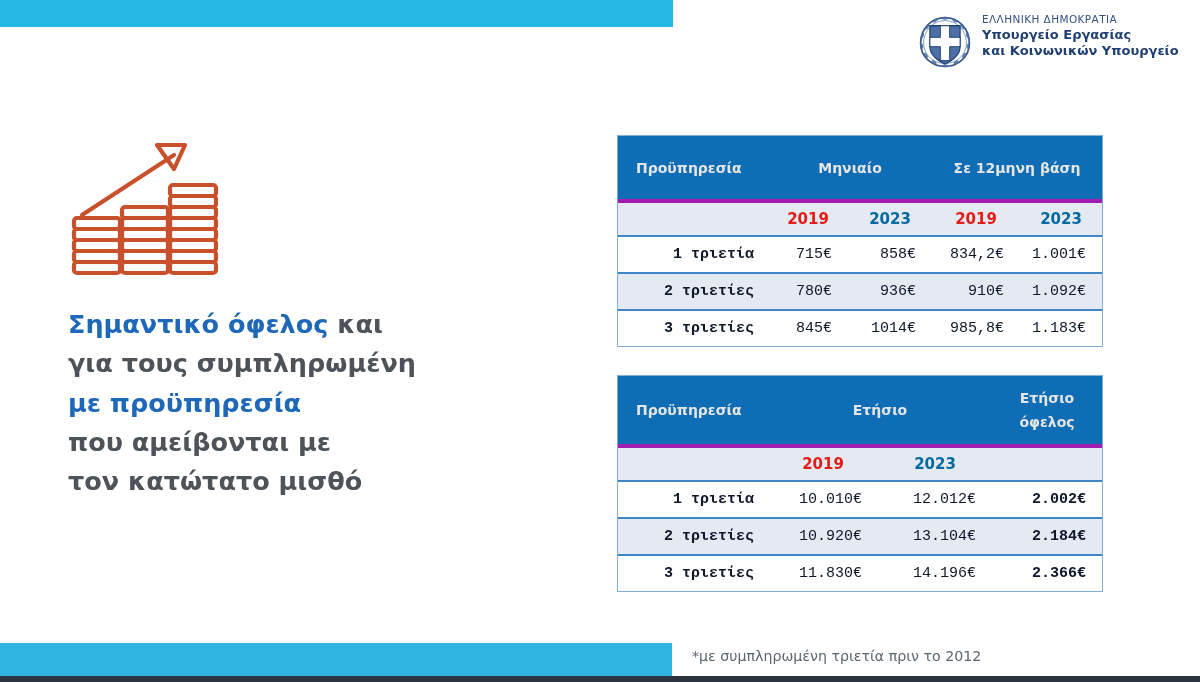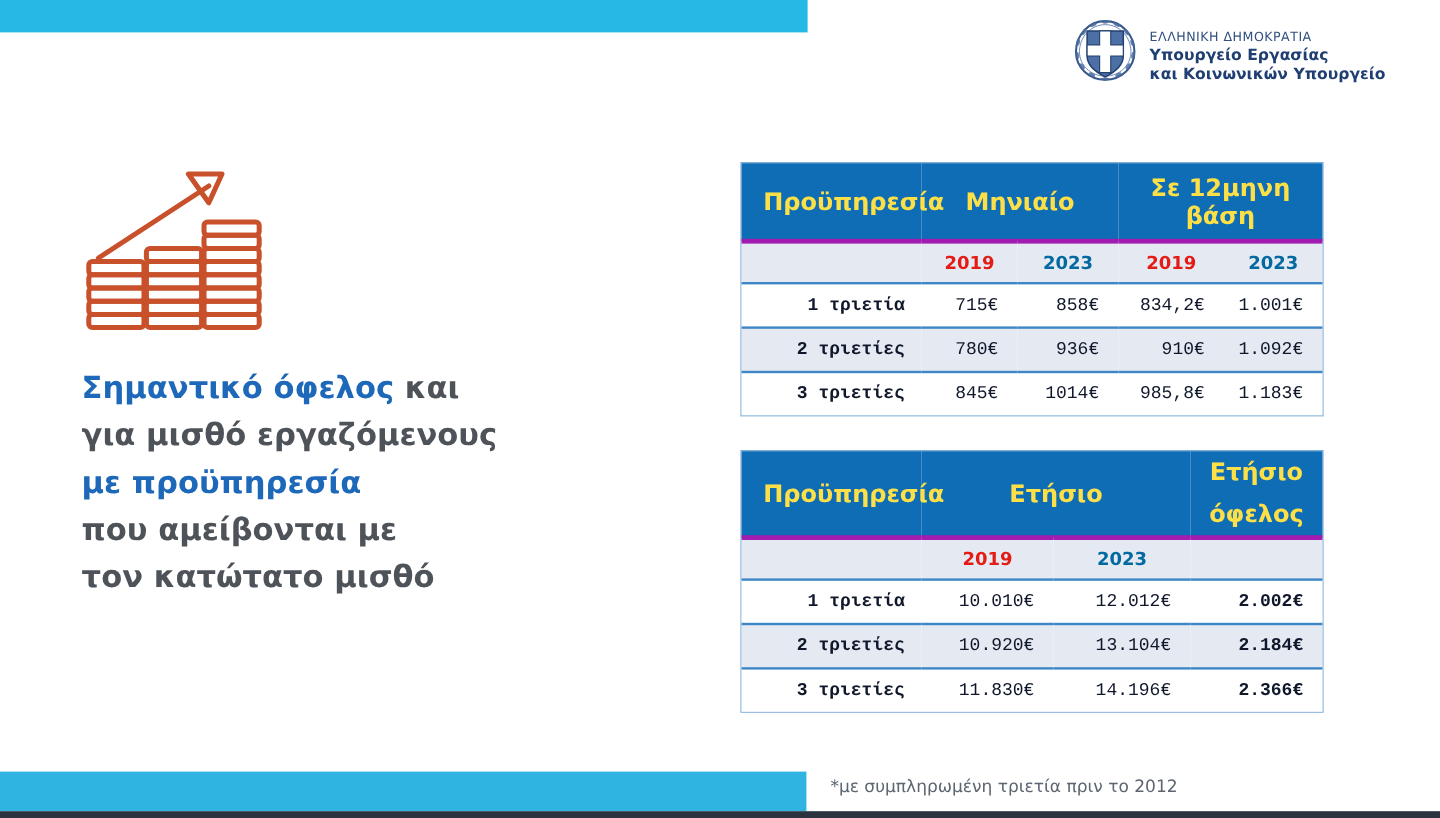--- a/index.html
+++ b/index.html
@@ -31,23 +31,23 @@
   .bottom-navy {
     position: absolute;
     left: 0; bottom: 0;
     width: 1200px; height: 6px;
     background: #2B3340;
   }
 
   
   .logo-wrap {
     position: absolute;
-    left: 892px; top: 13px;
+    left: 916px; top: 13px;
     display: flex;
-    align-items: flex-end;
+    align-items: flex-start;
     gap: 8px;
   }
   .emblem {
     width: 58px; height: 58px;
     flex: none;
   }
   .logo-text {
     display: flex;
     flex-direction: column;
     justify-content: center;
@@ -102,22 +102,22 @@
   #table-monthly { top: 136px; }
   #table-annual  { top: 376px; }
 
   .tbl td, .tbl th {
     padding: 0;
     margin: 0;
   }
 
   .hdr-row th {
     background: #0E6DB5;
-    color: #fde047;
-    font-size: 20px;
+    color: #e5e5e5;
+    font-size: 14px;
     font-weight: bold;
     height: 63px;
     vertical-align: middle;
     border: none;
   }
   #table-annual .hdr-row th { height: 68px; }
 
   .hdr-label    { text-align: left; padding-left: 18px !important; }
   .hdr-center   { text-align: center; }
   .hdr-stack    { text-align: center; line-height: 1.75; }
@@ -243,21 +243,21 @@
     <rect x="118" y="85" width="46" height="11" rx="3"></rect>
     <rect x="118" y="96" width="46" height="11" rx="3"></rect>
     <rect x="118" y="107" width="46" height="11" rx="3"></rect>
     <rect x="118" y="118" width="46" height="11" rx="3"></rect>
     <rect x="118" y="129" width="46" height="11" rx="3"></rect>
   </g>
 </svg>
 
 <div class="headline" id="headline">
     <span class="ln"><span class="blue">Σημαντικό όφελος </span><span class="gray">και</span></span>
-    <span class="ln"><span class="gray">για μισθό εργαζόμενους</span></span>
+    <span class="ln"><span class="gray">για τους συμπληρωμένη</span></span>
     <span class="ln"><span class="blue">με προϋπηρεσία</span></span>
     <span class="ln"><span class="gray">που αμείβονται με</span></span>
     <span class="ln"><span class="gray">τον κατώτατο μισθό</span></span>
   </div>
 
 <table class="tbl" id="table-monthly">
   <colgroup>
     <col style="width:150px">
       <col style="width:80px">
       <col style="width:84px">

